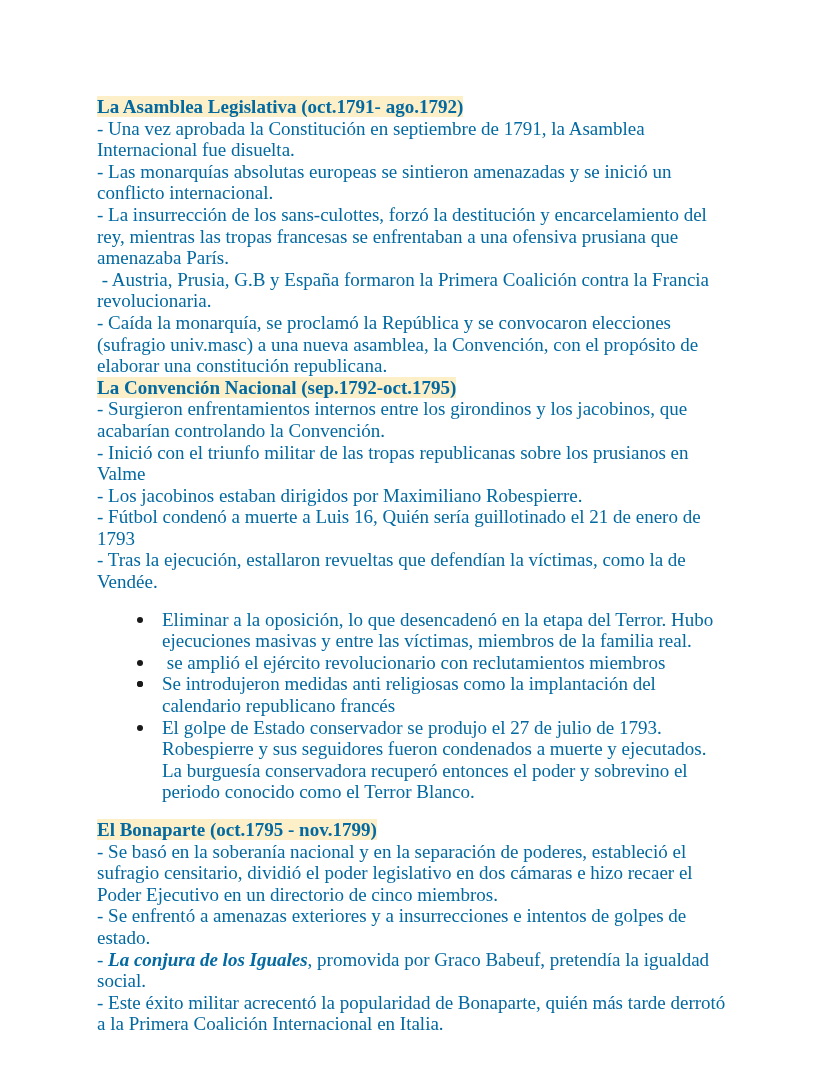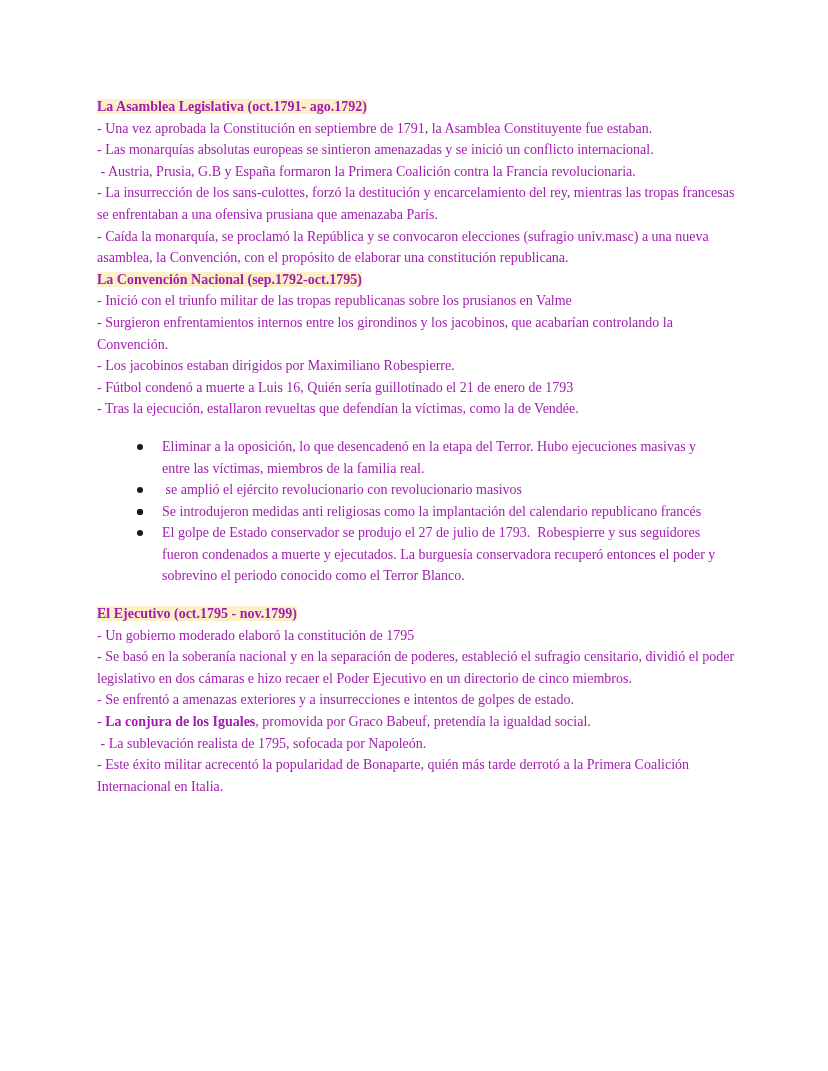--- a/index.html
+++ b/index.html
@@ -1,60 +1,58 @@
 <!DOCTYPE html>
 <html><head>
 <meta charset="utf-8">
 <style>
   html, body { margin:0; padding:0; background:#ffffff; }
   body { width:828px; height:1071px; overflow:hidden; position:relative; }
   .page {
     position:absolute; left:97px; top:96px; width:640px;
     font-family:"Liberation Serif", "DejaVu Serif", serif;
-    font-size:14px; line-height:21.6px; color:#a21caf;
+    font-size:19px; line-height:21.6px; color:#0369a1;
   }
   .heading { font-weight:bold; }
   .hl { background:#fdf0c9; }
   p { margin:0; }
   ul.bullets { list-style:none; margin:16px; padding:0; }
   ul.bullets li { position:relative; padding-left:49px; }
   ul.bullets li .dot {
     position:absolute; left:24px; top:8px; width:6px; height:6px;
     border-radius:50%; background:#1a1a1a;
   }
-  b { font-weight:bold; }
+  b { font-weight:bold;font-style:italic; }
 </style>
 </head>
 <body>
 
 <div class="page">
 
   <p class="heading"><span class="hl">La Asamblea Legislativa (oct.1791- ago.1792)</span></p>
-  <p>- Una vez aprobada la Constitución en septiembre de 1791, la Asamblea Constituyente fue estaban.</p>
+  <p>- Una vez aprobada la Constitución en septiembre de 1791, la Asamblea Internacional fue disuelta.</p>
   <p>- Las monarquías absolutas europeas se sintieron amenazadas y se inició un conflicto internacional.</p>
+  <p>- La insurrección de los sans-culottes, forzó la destitución y encarcelamiento del rey, mientras las tropas francesas se enfrentaban a una ofensiva prusiana que amenazaba París.</p>
   <p style="white-space:pre-wrap"> - Austria, Prusia, G.B y España formaron la Primera Coalición contra la Francia revolucionaria.</p>
-  <p>- La insurrección de los sans-culottes, forzó la destitución y encarcelamiento del rey, mientras las tropas francesas se enfrentaban a una ofensiva prusiana que amenazaba París.</p>
   <p>- Caída la monarquía, se proclamó la República y se convocaron elecciones (sufragio univ.masc) a una nueva asamblea, la Convención, con el propósito de elaborar una constitución republicana.</p>
 
   <p class="heading"><span class="hl">La Convención Nacional (sep.1792-oct.1795)</span></p>
+  <p>- Surgieron enfrentamientos internos entre los girondinos y los jacobinos, que acabarían controlando la Convención.</p>
   <p>- Inició con el triunfo militar de las tropas republicanas sobre los prusianos en Valme</p>
-  <p>- Surgieron enfrentamientos internos entre los girondinos y los jacobinos, que acabarían controlando la Convención.</p>
   <p>- Los jacobinos estaban dirigidos por Maximiliano Robespierre.</p>
   <p>- Fútbol condenó a muerte a Luis 16, Quién sería guillotinado el 21 de enero de 1793</p>
   <p>- Tras la ejecución, estallaron revueltas que defendían la víctimas, como la de Vendée.</p>
 
   <ul class="bullets">
     <li><span class="dot"></span><span>Eliminar a la oposición, lo que desencadenó en la etapa del Terror. Hubo ejecuciones masivas y entre las víctimas, miembros de la familia real.</span></li>
-    <li><span class="dot"></span><span style="white-space:pre-wrap"> se amplió el ejército revolucionario con revolucionario masivos</span></li>
+    <li><span class="dot"></span><span style="white-space:pre-wrap"> se amplió el ejército revolucionario con reclutamientos miembros</span></li>
     <li><span class="dot"></span></li>
     <li><span class="dot"></span><span>Se introdujeron medidas anti religiosas como la implantación del calendario republicano francés</span></li>
     <li><span class="dot"></span><span style="white-space:pre-wrap">El golpe de Estado conservador se produjo el 27 de julio de 1793.  Robespierre y sus seguidores fueron condenados a muerte y ejecutados. La burguesía conservadora recuperó entonces el poder y sobrevino el periodo conocido como el Terror Blanco.</span></li>
   </ul>
 
-  <p class="heading"><span class="hl">El Ejecutivo (oct.1795 - nov.1799)</span></p>
-  <p>- Un gobierno moderado elaboró la constitución de 1795</p>
+  <p class="heading"><span class="hl">El Bonaparte (oct.1795 - nov.1799)</span></p>
   <p>- Se basó en la soberanía nacional y en la separación de poderes, estableció el sufragio censitario, dividió el poder legislativo en dos cámaras e hizo recaer el Poder Ejecutivo en un directorio de cinco miembros.</p>
   <p>- Se enfrentó a amenazas exteriores y a insurrecciones e intentos de golpes de estado.</p>
   <p><span style="white-space:pre-wrap">- </span><b>La conjura de los Iguales</b><span>, promovida por Graco Babeuf, pretendía la igualdad social.</span></p>
-  <p style="white-space:pre-wrap"> - La sublevación realista de 1795, sofocada por Napoleón.</p>
   <p>- Este éxito militar acrecentó la popularidad de Bonaparte, quién más tarde derrotó a la Primera Coalición Internacional en Italia.</p>
 
 </div>
 
 </body></html>

